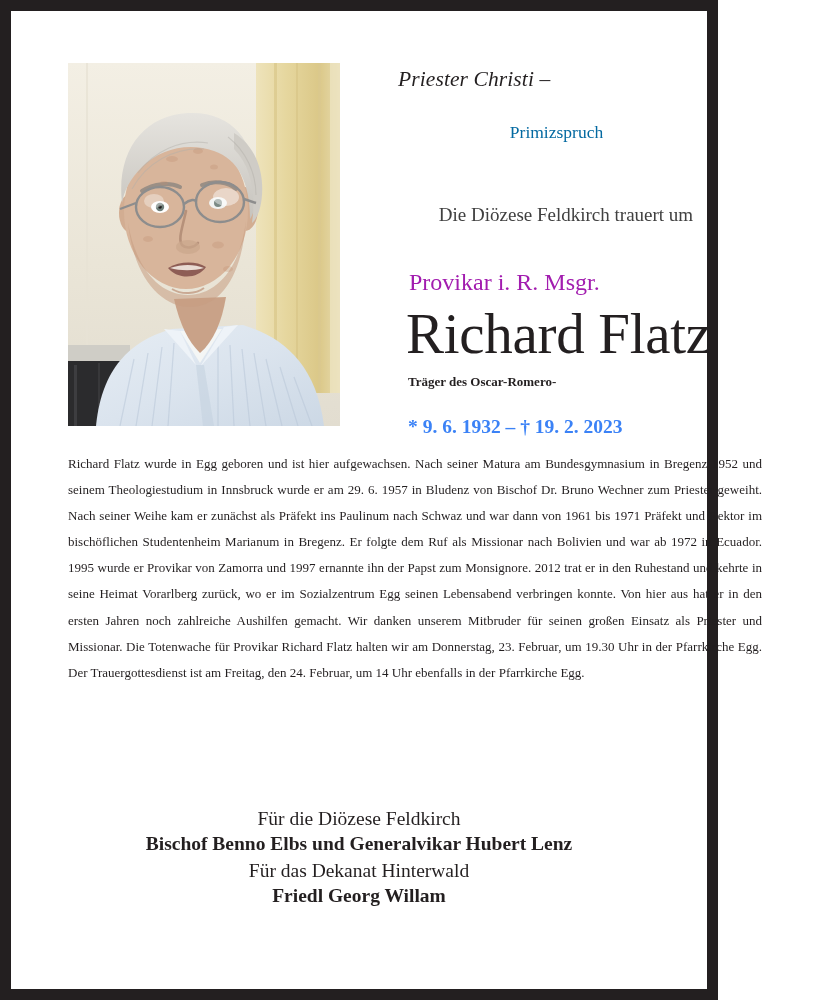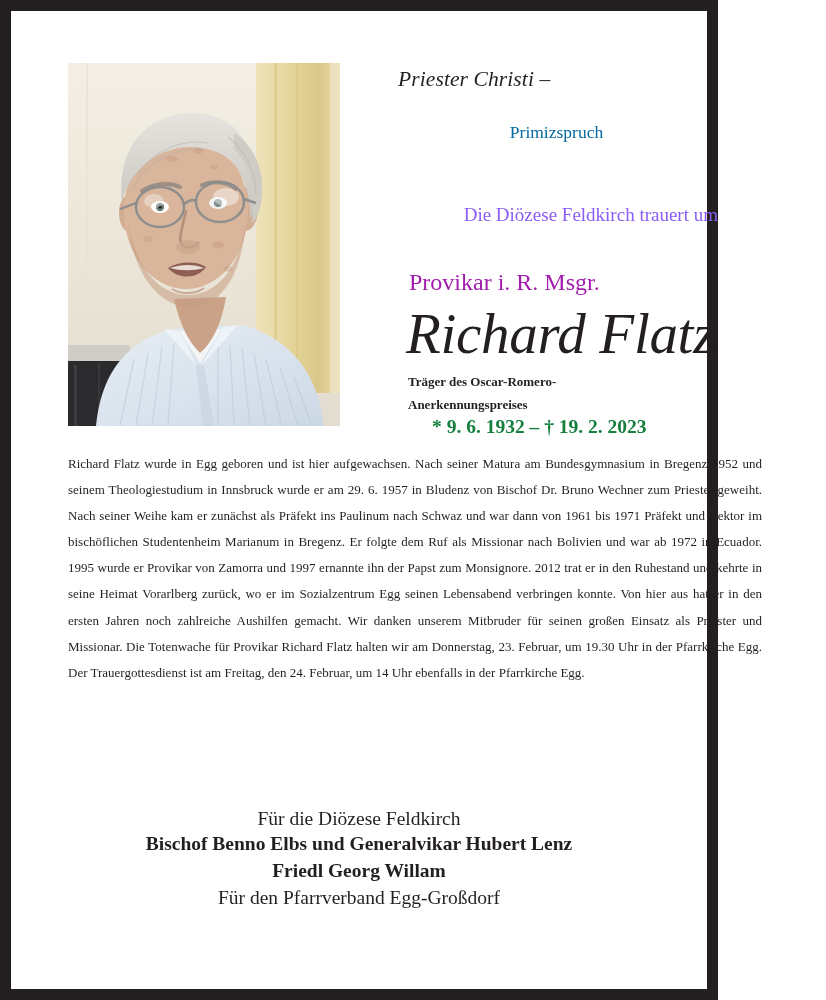--- a/index.html
+++ b/index.html
@@ -74,64 +74,62 @@
     position: absolute;
     left: 0; top: 111px;
     width: 317px;
     text-align: center;
     font-size: 17.5px;
     color: #0369a1;
   }
 
   #mourn-line {
     position: absolute;
-    left: 0; top: 193px;
+    left: 8px; top: 193px;
     width: 320px;
-    text-align: right;
+    text-align: center;
     font-size: 19px;
-    color: #8b5cf6;
+    color: #404040;
     white-space: nowrap;
   }
 
   #rank-line {
     position: absolute;
     left: 11px; top: 258px;
     font-size: 24px;
     color: #a21caf;
     white-space: nowrap;
   }
 
   #deceased-name {
     position: absolute;
     left: 8px; top: 292px;
     font-size: 57px;
     line-height: 62px;
     color: #231f20;
     letter-spacing: -.3px;
     white-space: nowrap;
-    font-style: italic;
   }
 
   #honour-block {
     position: absolute;
     left: 10px; top: 360px;
     font-weight: bold;
     font-size: 13px;
     line-height: 22.5px;
     color: #231f20;
     white-space: nowrap;
   }
   #life-dates {
     position: absolute;
     left: 10px; top: 405px;
     font-weight: bold;
     font-size: 19.5px;
-    color: #15803d;
-    white-space: nowrap;
-    margin-left: 24px;
+    color: #3b82f6;
+    white-space: nowrap;
   }
 
   
   #biography {
     position: absolute;
     left: 57px;
     top: 440px;
     width: 694px;
     text-align: justify;
     text-align-last: left;
@@ -302,36 +300,35 @@
         <div id="primizspruch">Primizspruch</div>
 
         <div id="mourn-line">Die Diözese Feldkirch trauert um</div>
 
         <div id="rank-line">Provikar i. R. Msgr.</div>
 
         <div id="deceased-name">Richard Flatz</div>
 
         <div id="honour-block">
           <div>Träger des Oscar-Romero-</div>
-          <div>Anerkennungspreises</div>
         </div>
 
         <div id="life-dates">* 9. 6. 1932 – † 19. 2. 2023</div>
       </div>
     </div>
 
     <div id="biography">Richard Flatz wurde in Egg geboren und ist hier aufgewachsen. Nach seiner Matura am Bundesgymnasium in Bregenz 1952 und seinem Theologiestudium in Innsbruck wurde er am 29. 6. 1957 in Bludenz von Bischof Dr. Bruno Wechner zum Priester geweiht. Nach seiner Weihe kam er zunächst als Präfekt ins Paulinum nach Schwaz und war dann von 1961 bis 1971 Präfekt und Rektor im bischöflichen Studentenheim Marianum in Bregenz. Er folgte dem Ruf als Missionar nach Bolivien und war ab 1972 in Ecuador. 1995 wurde er Provikar von Zamorra und 1997 ernannte ihn der Papst zum Monsignore. 2012 trat er in den Ruhestand und kehrte in seine Heimat Vorarlberg zurück, wo er im Sozialzentrum Egg seinen Lebensabend verbringen konnte. Von hier aus hat er in den ersten Jahren noch zahlreiche Aushilfen gemacht. Wir danken unserem Mitbruder für seinen großen Einsatz als Priester und Missionar. Die Totenwache für Provikar Richard Flatz halten wir am Donnerstag, 23. Februar, um 19.30 Uhr in der Pfarrkirche Egg.  Der Trauergottesdienst ist am Freitag, den 24. Februar, um 14 Uhr ebenfalls in der Pfarrkirche Egg.</div>
 
     <div id="signatures">
       <div class="sig-group">
         <div class="sig-org">Für die Diözese Feldkirch</div>
         <div class="sig-person">Bischof Benno Elbs und Generalvikar Hubert Lenz</div>
       </div>
       <div class="sig-group">
+        <div class="sig-org">Für das Dekanat Hinterwald</div>
         <div class="sig-person">Friedl Georg Willam</div>
       </div>
       <div class="sig-group">
-        <div class="sig-org">Für den Pfarrverband Egg-Großdorf</div>
       </div>
     </div>
 
   </div>
 </div>
 
 </body></html>

